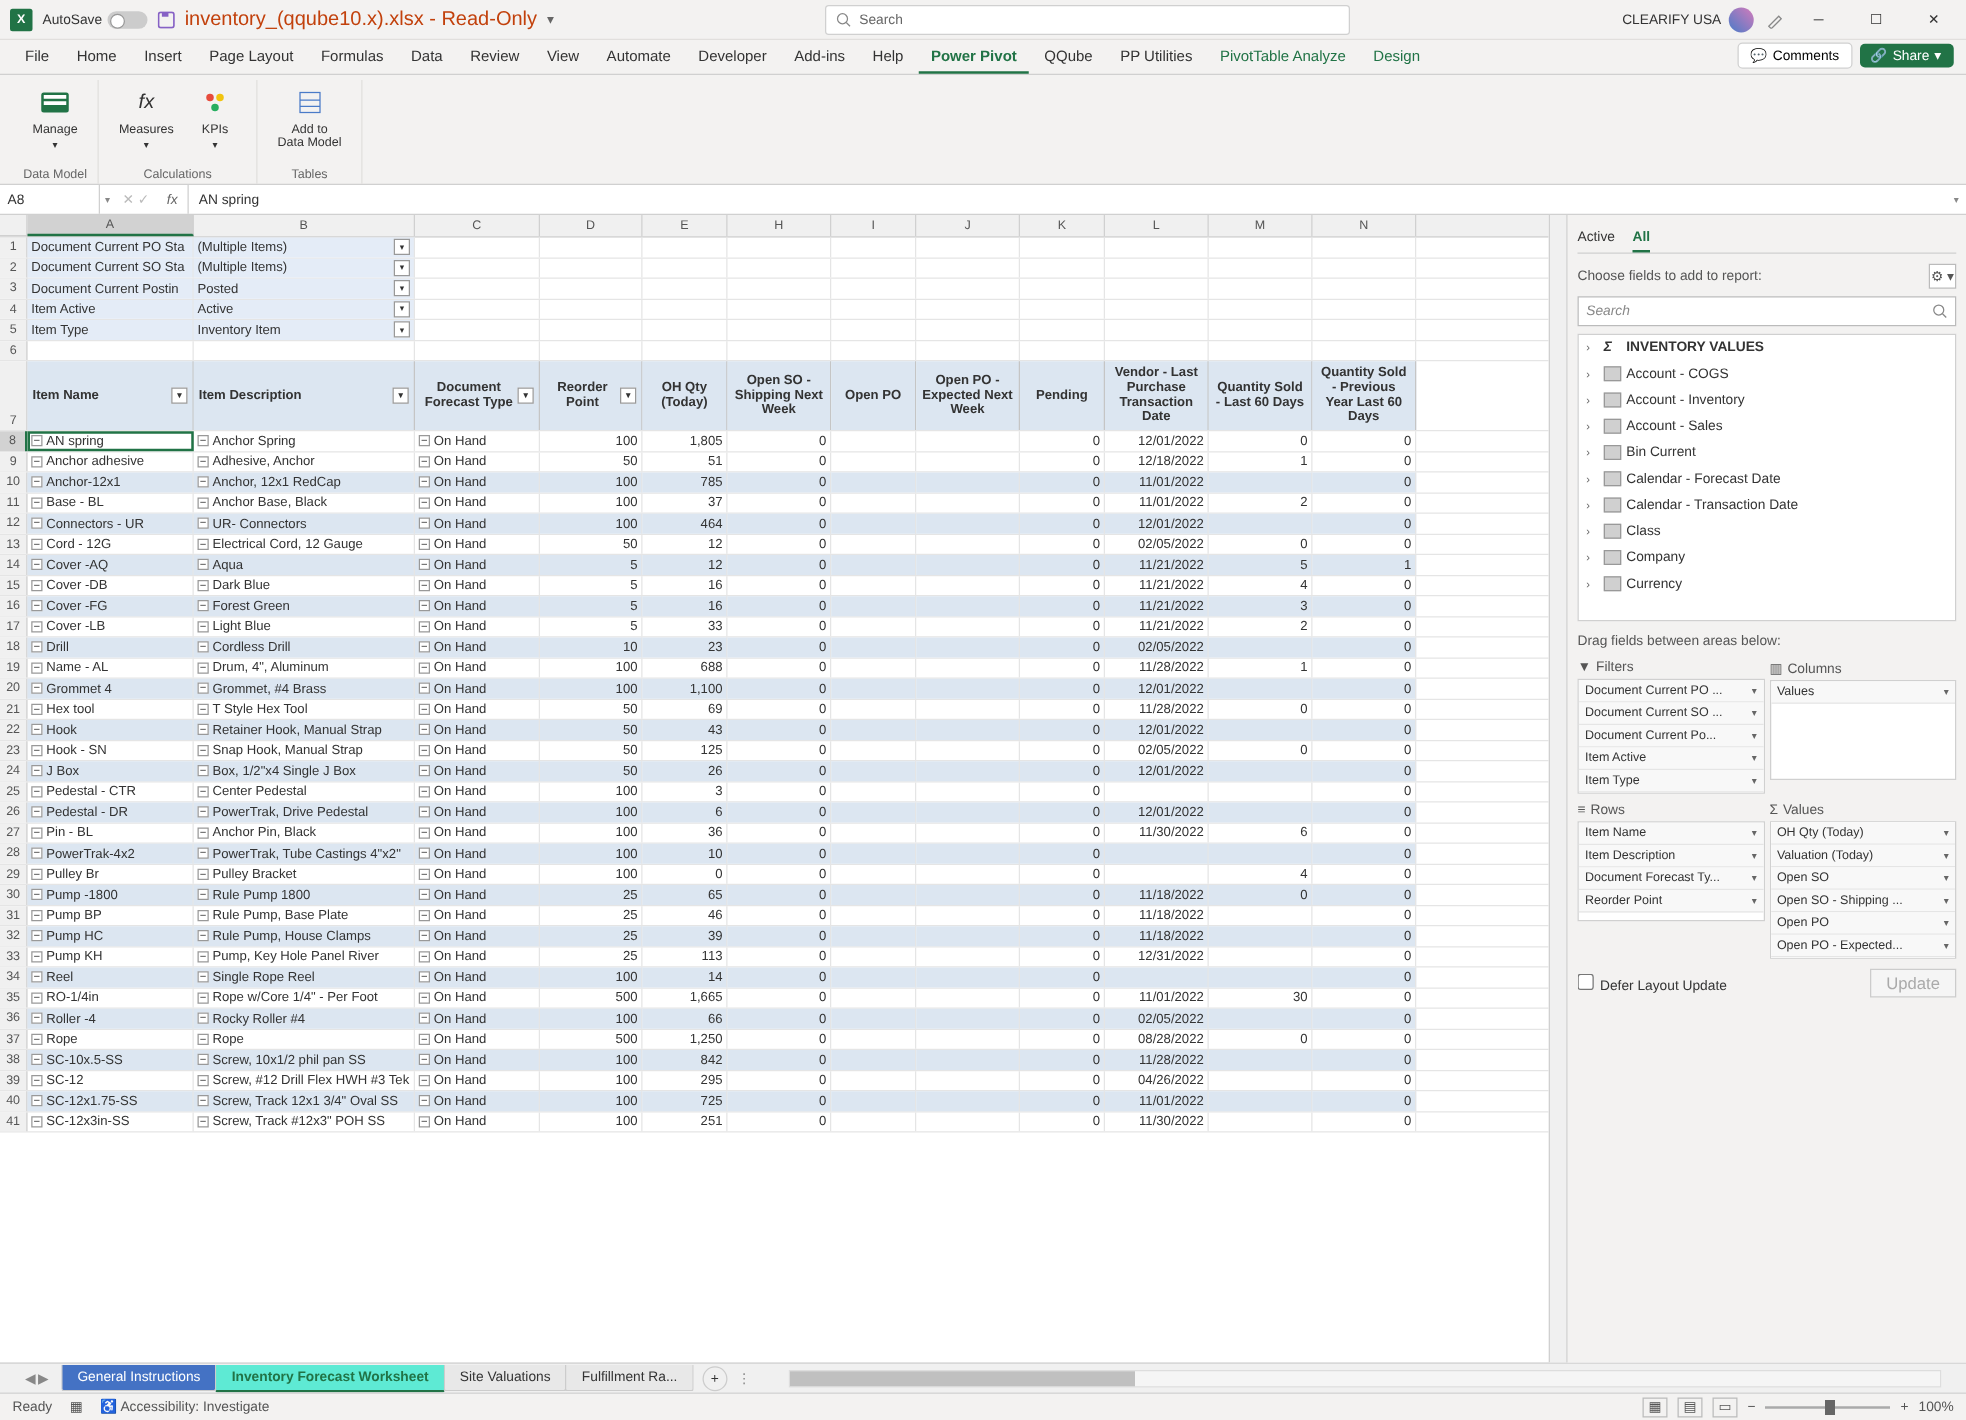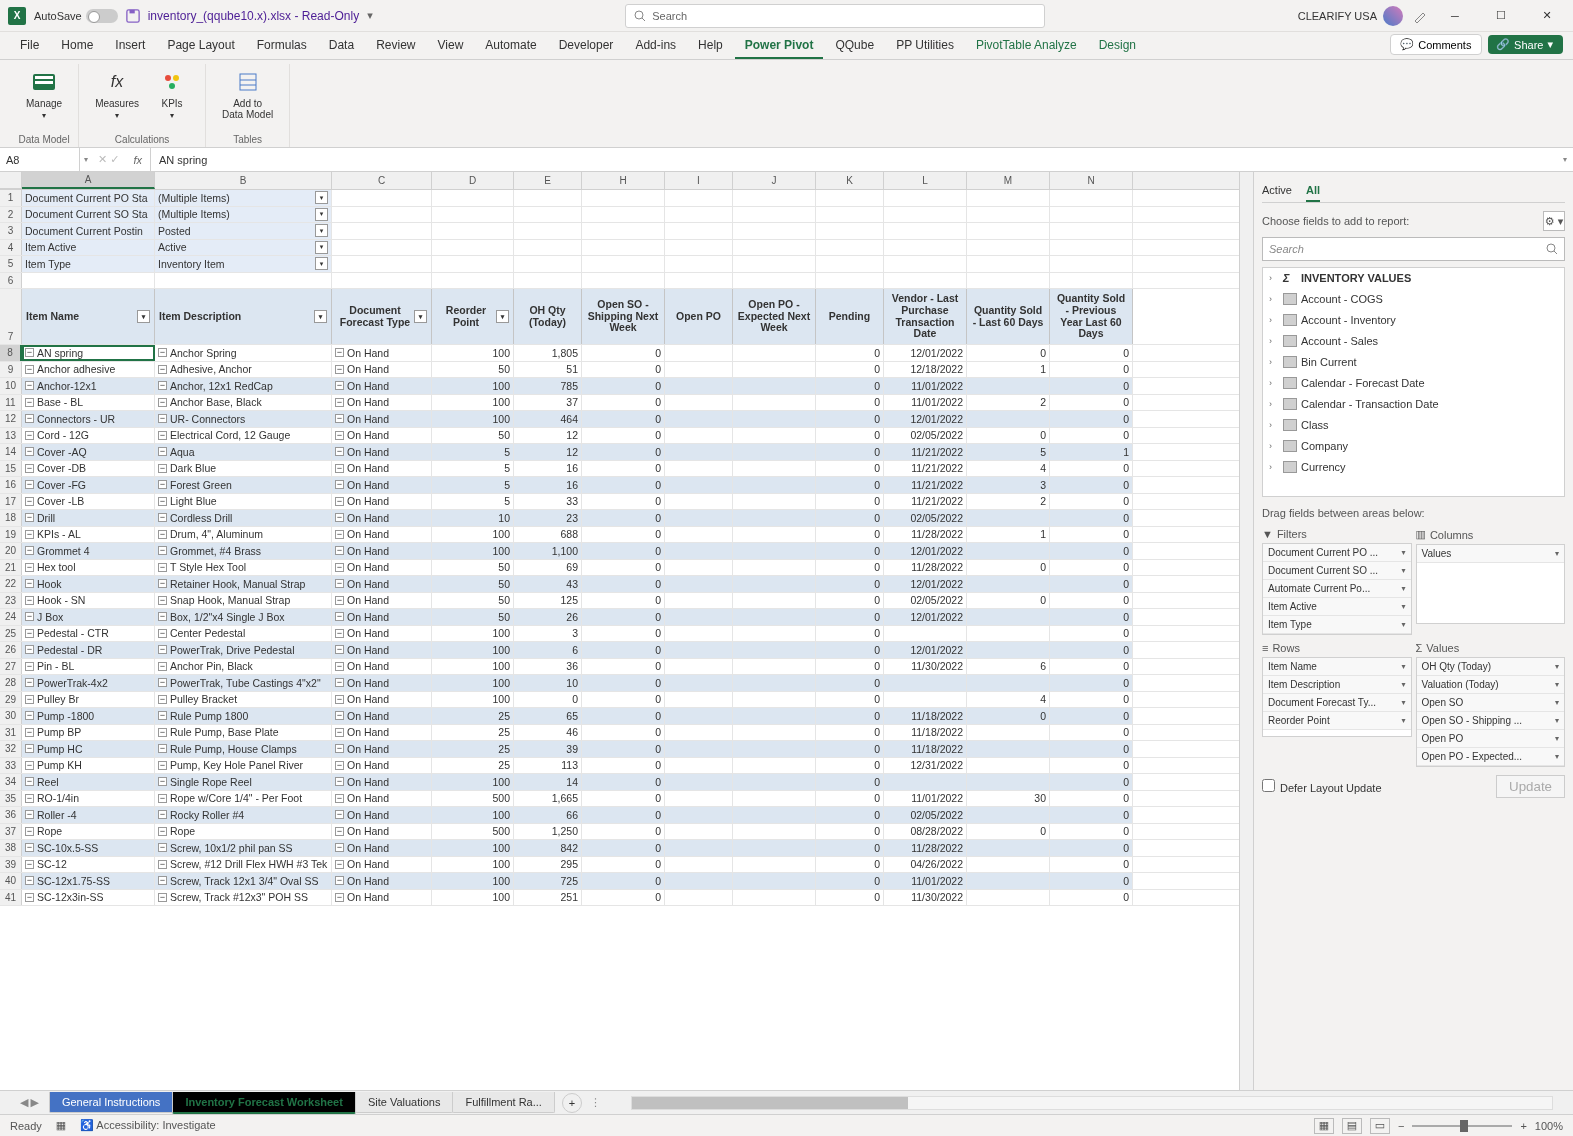--- a/index.html
+++ b/index.html
@@ -6,21 +6,21 @@
 body { font-family: "Segoe UI", Arial, sans-serif; font-size: 11px; background: #fff; color: #333; overflow: hidden; width: 1573px; height: 1136px; position: relative; }
 
 
 .title-bar { height: 32px; background: #f3f2f1; display: flex; align-items: center; padding: 0 8px; border-bottom: 1px solid #e1dfdd; }
 .title-left { display: flex; align-items: center; gap: 8px; }
 .excel-icon { width: 18px; height: 18px; background: #217346; border-radius: 2px; display: flex; align-items: center; justify-content: center; color: #fff; font-size: 10px; font-weight: bold; }
 .autosave { display: flex; align-items: center; gap: 4px; font-size: 11px; }
 .toggle { width: 32px; height: 14px; background: #ccc; border-radius: 7px; position: relative; }
 .toggle::after { content: ''; position: absolute; width: 10px; height: 10px; background: #fff; border-radius: 50%; top: 2px; left: 2px; border: 1px solid #999; }
 .save-icon { width: 14px; height: 14px; color: #8661c5; }
-.title-file { font-size: 12px; color: #4c1d95; }
+.title-file { font-size: 16px; color: #c2410c; }
 .title-center { flex: 1; display: flex; justify-content: center; }
 .search-box { width: 420px; height: 24px; background: #fff; border: 1px solid #d0d0d0; border-radius: 3px; display: flex; align-items: center; padding: 0 8px; gap: 6px; color: #666; }
 .title-right { display: flex; align-items: center; gap: 10px; }
 .user-badge { display: flex; align-items: center; gap: 6px; }
 .user-avatar { width: 20px; height: 20px; border-radius: 50%; background: linear-gradient(45deg, #4a7bc8, #d47bbb); }
 .win-btn { width: 36px; height: 28px; display: flex; align-items: center; justify-content: center; cursor: pointer; }
 
 
 .ribbon-tabs { height: 28px; background: #f3f2f1; display: flex; align-items: flex-end; padding: 0 10px; gap: 2px; border-bottom: 1px solid #d0d0d0; }
 .tab { padding: 5px 10px; font-size: 12px; cursor: pointer; border-bottom: 2px solid transparent; }
@@ -102,21 +102,21 @@
 .caret { font-size: 8px; color: #666; }
 .defer-row { display: flex; justify-content: space-between; align-items: center; margin-top: 8px; font-size: 11px; }
 .defer-row input[type=checkbox] { margin-right: 5px; }
 .update-btn { padding: 3px 12px; border: 1px solid #ccc; background: #f5f5f5; color: #aaa; }
 
 
 .sheet-tabs { height: 24px; background: #f0f0f0; border-top: 1px solid #d0d0d0; display: flex; align-items: center; padding-left: 20px; gap: 0; font-size: 11px; }
 .nav-arrows { display: flex; gap: 2px; padding-right: 10px; color: #888; }
 .sheet-tab { padding: 4px 12px; border: 1px solid #ccc; border-top: none; background: #fff; cursor: pointer; border-radius: 0 0 2px 2px; margin-right: -1px; }
 .sheet-tab.blue { background: #4472c4; color: #fff; }
-.sheet-tab.active { background: #000000; border-bottom: 2px solid #217346; font-weight: 600; color: #217346; }
+.sheet-tab.active { background: #5eead4; border-bottom: 2px solid #217346; font-weight: 600; color: #217346; }
 .sheet-tab.lite { background: #e8e8e8; }
 .add-sheet { width: 20px; height: 20px; border: 1px solid #ccc; border-radius: 50%; display: flex; align-items: center; justify-content: center; margin-left: 8px; cursor: pointer; }
 .hscroll { flex: 1; margin: 0 20px 0 30px; height: 14px; background: #f5f5f5; border: 1px solid #ddd; position: relative; }
 .hscroll-thumb { position: absolute; left: 0; width: 30%; height: 100%; background: #c0c0c0; }
 
 
 .status-bar { height: 22px; background: #f3f2f1; border-top: 1px solid #d0d0d0; display: flex; align-items: center; padding: 0 10px; font-size: 11px; color: #555; justify-content: space-between; }
 .status-left { display: flex; gap: 14px; align-items: center; }
 .status-right { display: flex; gap: 8px; align-items: center; }
 .zoom-slider { width: 100px; height: 2px; background: #aaa; position: relative; }
@@ -1019,21 +1019,21 @@
               <span></span>
             </div>
             <div class="cell num alt" style="width: 83px;">
               <span>0</span>
             </div>
           </div>
           <div class="grid-row">
             <div class="row-header">19</div>
             <div class="cell " style="width: 133px;">
               <span class="collapse-btn">−</span>
-              <span>KPIs - AL</span>
+              <span>Name - AL</span>
             </div>
             <div class="cell " style="width: 177px;">
               <span class="collapse-btn">−</span>
               <span>Drum, 4", Aluminum</span>
             </div>
             <div class="cell " style="width: 100px;">
               <span class="collapse-btn">−</span>
               <span>On Hand</span>
             </div>
             <div class="cell num" style="width: 82px;">
@@ -2071,21 +2071,21 @@
         <div class="area-box" id="area-filters">
             <div class="area-item">
               <span>Document Current PO ...</span>
               <span class="caret">▾</span>
             </div>
             <div class="area-item">
               <span>Document Current SO ...</span>
               <span class="caret">▾</span>
             </div>
             <div class="area-item">
-              <span>Automate Current Po...</span>
+              <span>Document Current Po...</span>
               <span class="caret">▾</span>
             </div>
             <div class="area-item">
               <span>Item Active</span>
               <span class="caret">▾</span>
             </div>
             <div class="area-item">
               <span>Item Type</span>
               <span class="caret">▾</span>
             </div>

